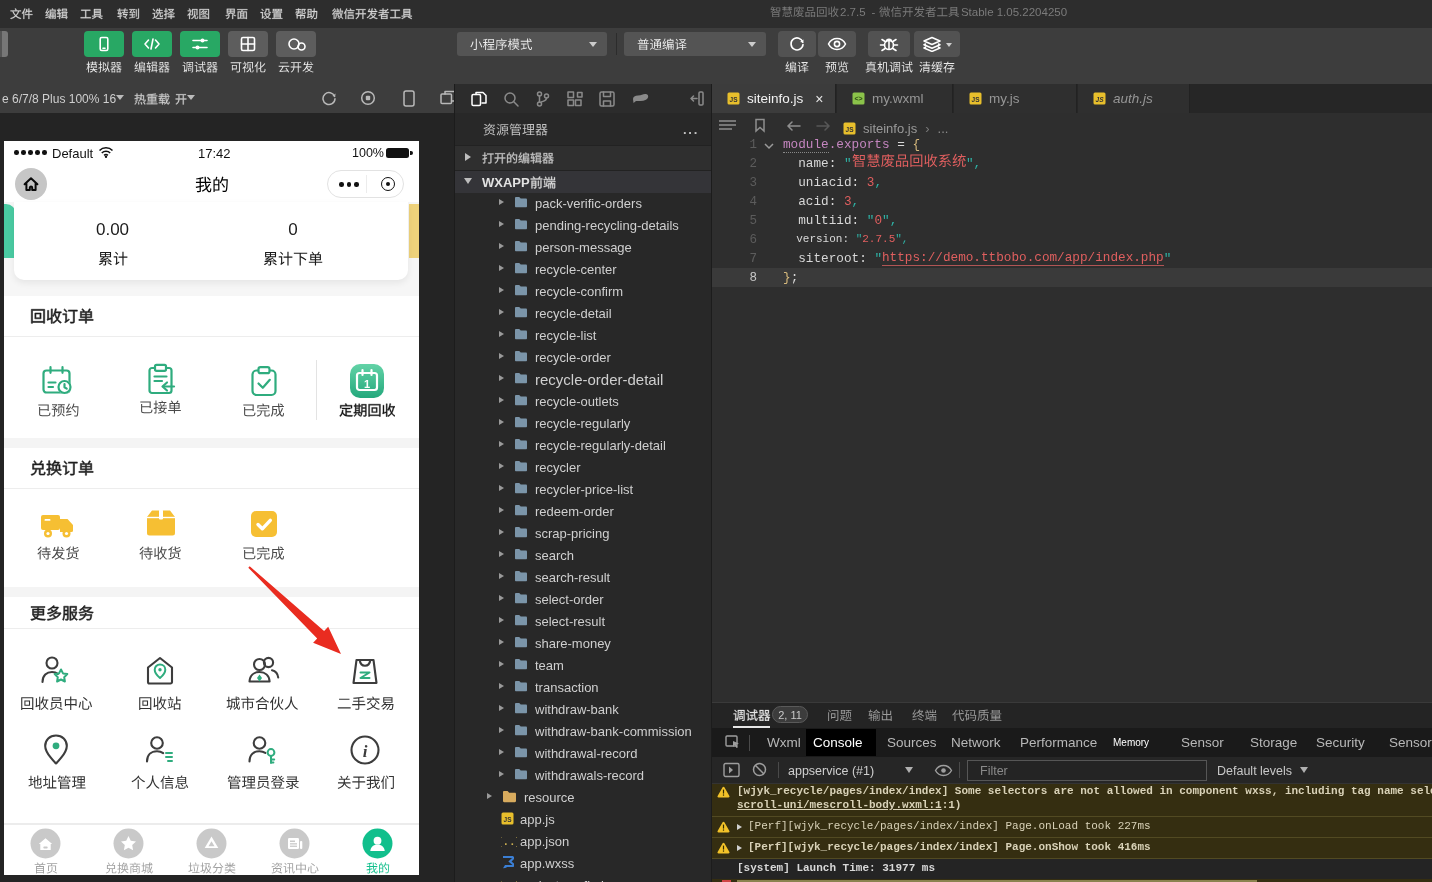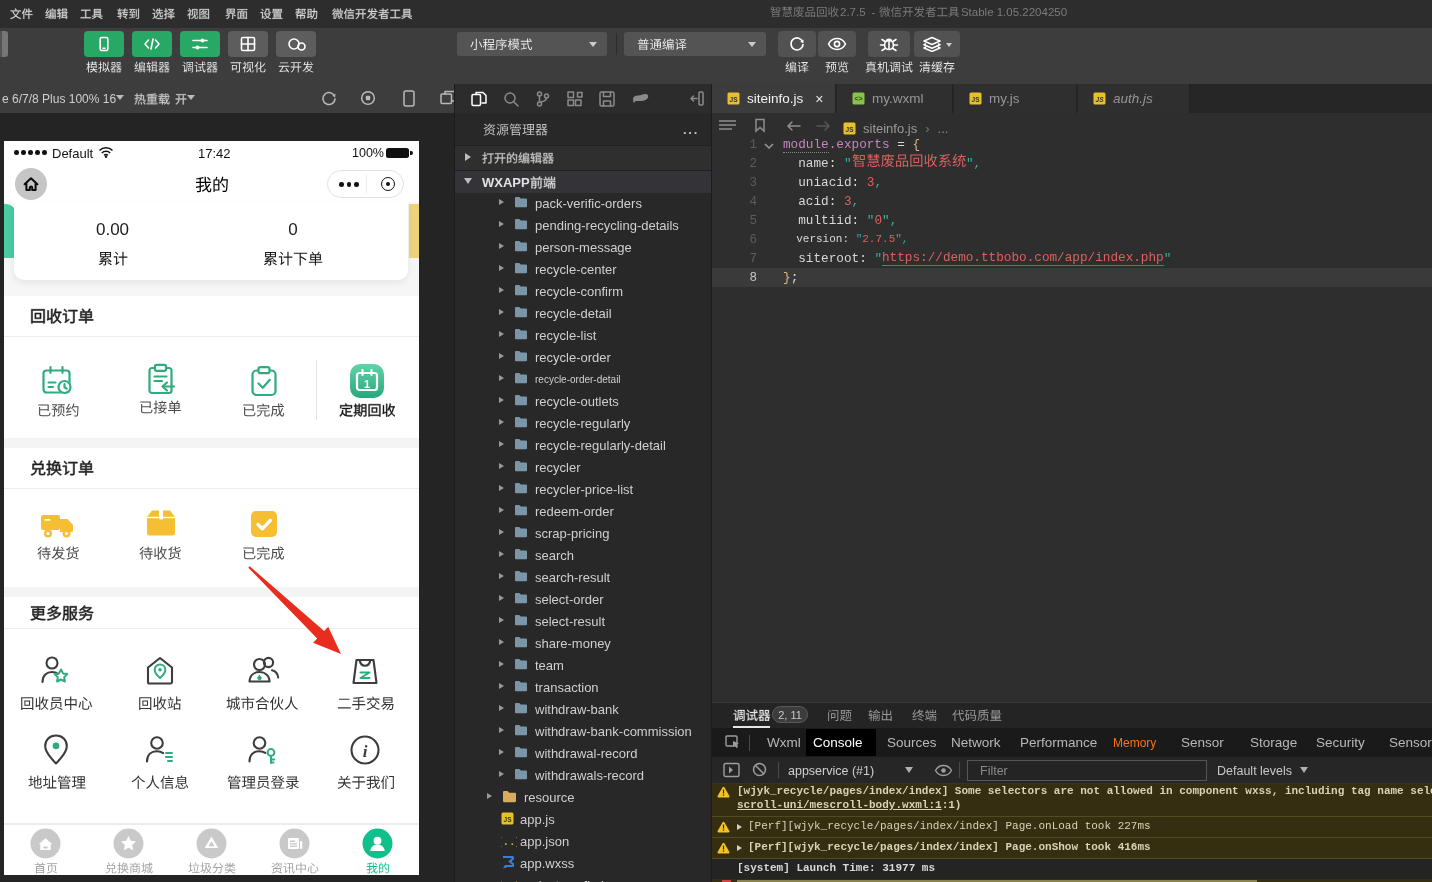--- a/index.html
+++ b/index.html
@@ -547,21 +547,21 @@
       <path d="M1 2.2c0-.7.5-1.2 1.2-1.2h3.4l1.6 1.8h5.6c.7 0 1.2.5 1.2 1.2v7c0 .7-.5 1.2-1.2 1.2H2.2c-.7 0-1.2-.5-1.2-1.2z" fill="#7b95a9"></path>
     </svg>
   </div>
 <div class="a row" style="left:535px;top:346px;height:22px;color:#cfcfcf;font-size:13px">recycle-order</div>
 <div class="a" style="left:499px;top:375px;width:0;height:0;border:3.5px solid transparent;border-left:5px solid #9a9a9a"></div>
 <div class="a" style="left:514px;top:372px">
     <svg class="ic" width="14" height="12" viewBox="0 0 15 13">
       <path d="M1 2.2c0-.7.5-1.2 1.2-1.2h3.4l1.6 1.8h5.6c.7 0 1.2.5 1.2 1.2v7c0 .7-.5 1.2-1.2 1.2H2.2c-.7 0-1.2-.5-1.2-1.2z" fill="#7b95a9"></path>
     </svg>
   </div>
-<div class="a row" style="left:535px;top:368px;height:22px;color:#cfcfcf;font-size:10px">recycle-order-detail</div>
+<div class="a row" style="left:535px;top:368px;height:22px;color:#cfcfcf;font-size:15px">recycle-order-detail</div>
 <div class="a" style="left:499px;top:397px;width:0;height:0;border:3.5px solid transparent;border-left:5px solid #9a9a9a"></div>
 <div class="a" style="left:514px;top:394px">
     <svg class="ic" width="14" height="12" viewBox="0 0 15 13">
       <path d="M1 2.2c0-.7.5-1.2 1.2-1.2h3.4l1.6 1.8h5.6c.7 0 1.2.5 1.2 1.2v7c0 .7-.5 1.2-1.2 1.2H2.2c-.7 0-1.2-.5-1.2-1.2z" fill="#7b95a9"></path>
     </svg>
   </div>
 <div class="a row" style="left:535px;top:390px;height:22px;color:#cfcfcf;font-size:13px">recycle-outlets</div>
 <div class="a" style="left:499px;top:419px;width:0;height:0;border:3.5px solid transparent;border-left:5px solid #9a9a9a"></div>
 <div class="a" style="left:514px;top:416px">
     <svg class="ic" width="14" height="12" viewBox="0 0 15 13">
@@ -852,21 +852,21 @@
       <path d="M8 6l6 2.5-2.6.7 1.6 3-1.6.8-1.5-3L8 12z" fill="#9e9e9e"></path>
     </svg>
   </div>
 <div class="a" style="left:749px;top:735px;width:1px;height:16px;background:#4a4a4a"></div>
 <div class="a" style="left:806px;top:729px;width:70px;height:27px;background:#000"></div>
 <div class="a row" style="left:767px;top:728px;height:29px;color:#b8b8b8;font-size:13.5px">Wxml</div>
 <div class="a row" style="left:813px;top:728px;height:29px;color:#fff;font-size:13.5px">Console</div>
 <div class="a row" style="left:887px;top:728px;height:29px;color:#b8b8b8;font-size:13.5px">Sources</div>
 <div class="a row" style="left:951px;top:728px;height:29px;color:#b8b8b8;font-size:13.5px">Network</div>
 <div class="a row" style="left:1020px;top:728px;height:29px;color:#b8b8b8;font-size:13.5px">Performance</div>
-<div class="a row" style="left:1113px;top:728px;height:29px;color:#f97316;font-size:12px">Memory</div>
+<div class="a row" style="left:1113px;top:728px;height:29px;color:#ffffff;font-size:10px">Memory</div>
 <div class="a row" style="left:1181px;top:728px;height:29px;color:#b8b8b8;font-size:13.5px">Sensor</div>
 <div class="a row" style="left:1250px;top:728px;height:29px;color:#b8b8b8;font-size:13.5px">Storage</div>
 <div class="a row" style="left:1316px;top:728px;height:29px;color:#b8b8b8;font-size:13.5px">Security</div>
 <div class="a row" style="left:1389px;top:728px;height:29px;color:#b8b8b8;font-size:13.5px">Sensor</div>
 <div class="a" style="left:712px;top:757px;width:720px;height:27px;background:#262626;border-bottom:1px solid #333"></div>
 <div class="a" style="left:723px;top:762px">
     <svg class="ic" width="17" height="16" viewBox="0 0 17 16">
       <rect x="1" y="1.5" width="15" height="13" rx="1.5" stroke="#9e9e9e" fill="none" stroke-width="1.4"></rect>
       <path d="M6 4.5l4 3.5-4 3.5z" fill="#9e9e9e"></path>
     </svg>

